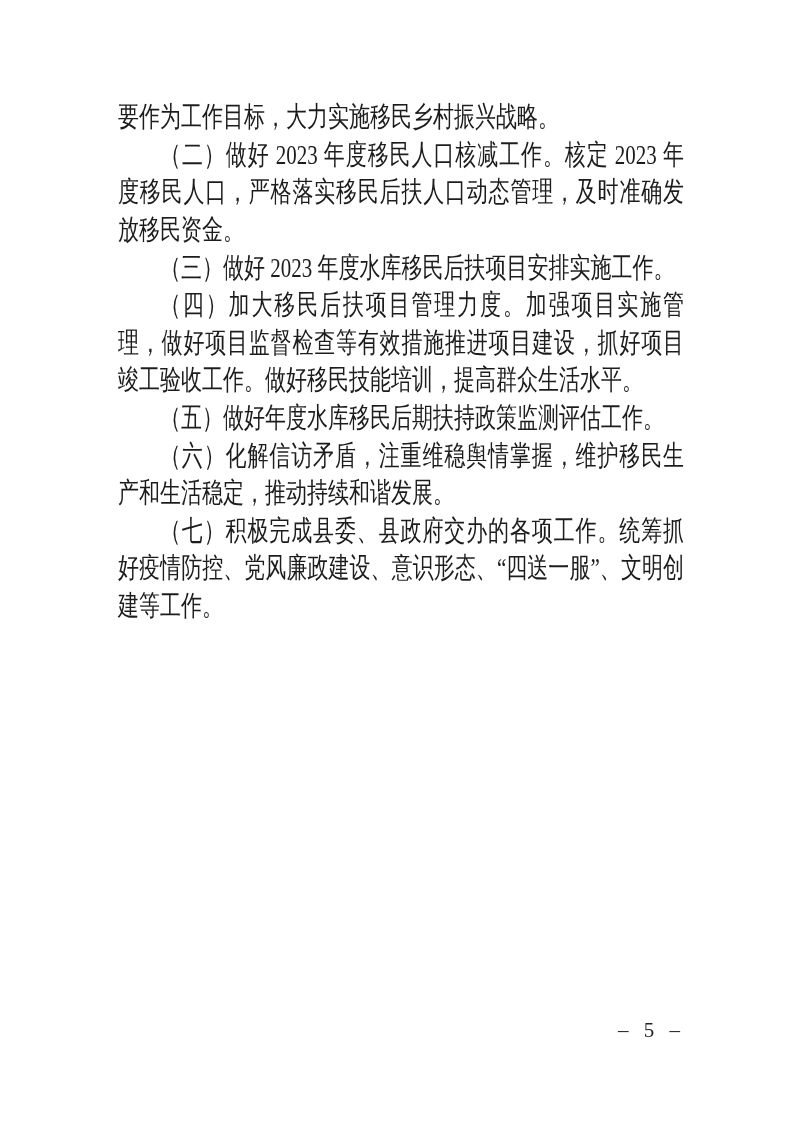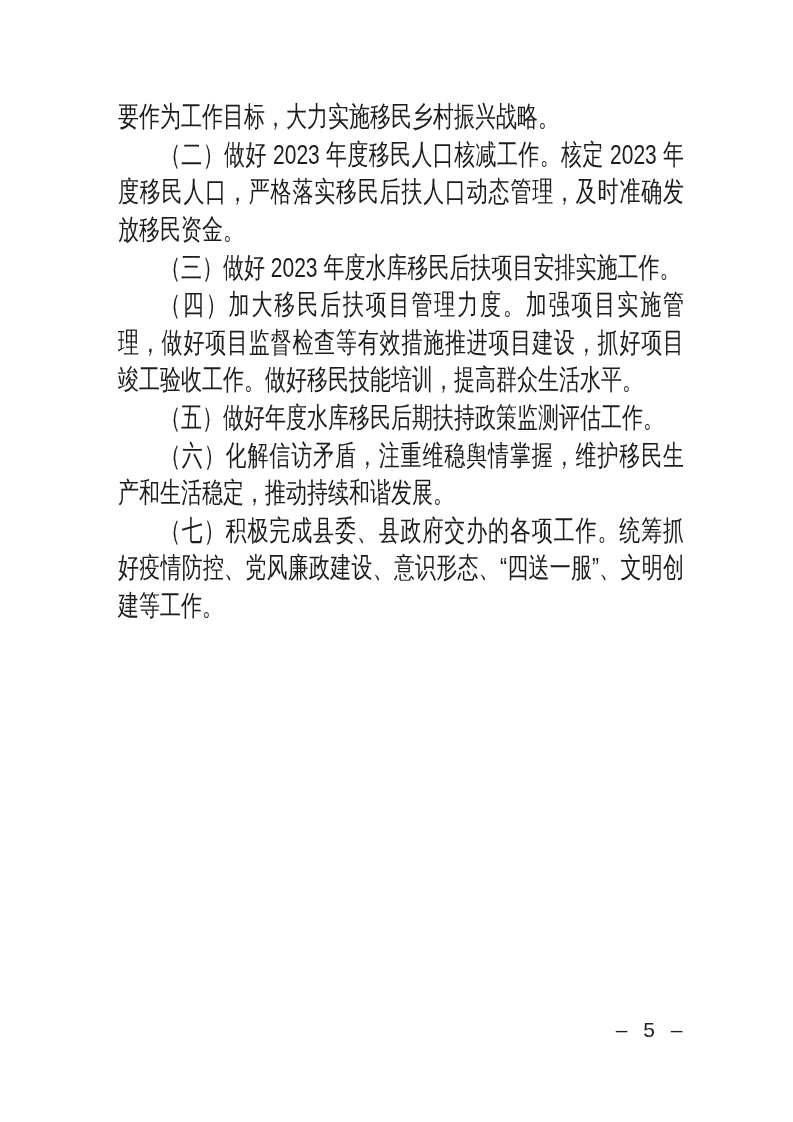--- a/index.html
+++ b/index.html
@@ -6,21 +6,21 @@
     margin: 0;
     padding: 0;
     background: #ffffff;
   }
   .doc-page {
     position: relative;
     width: 793px;
     height: 1122px;
     background: #ffffff;
     overflow: hidden;
-    font-family: Liberation Sans, sans-serif;
+    font-family: Liberation Serif, serif;
   }
   
   .doc-body {
     position: absolute;
     left: 118px;
     top: 98px;
     width: 566px;
     font-size: 21px;
     line-height: 28px;
     color: #1c1c1c;

